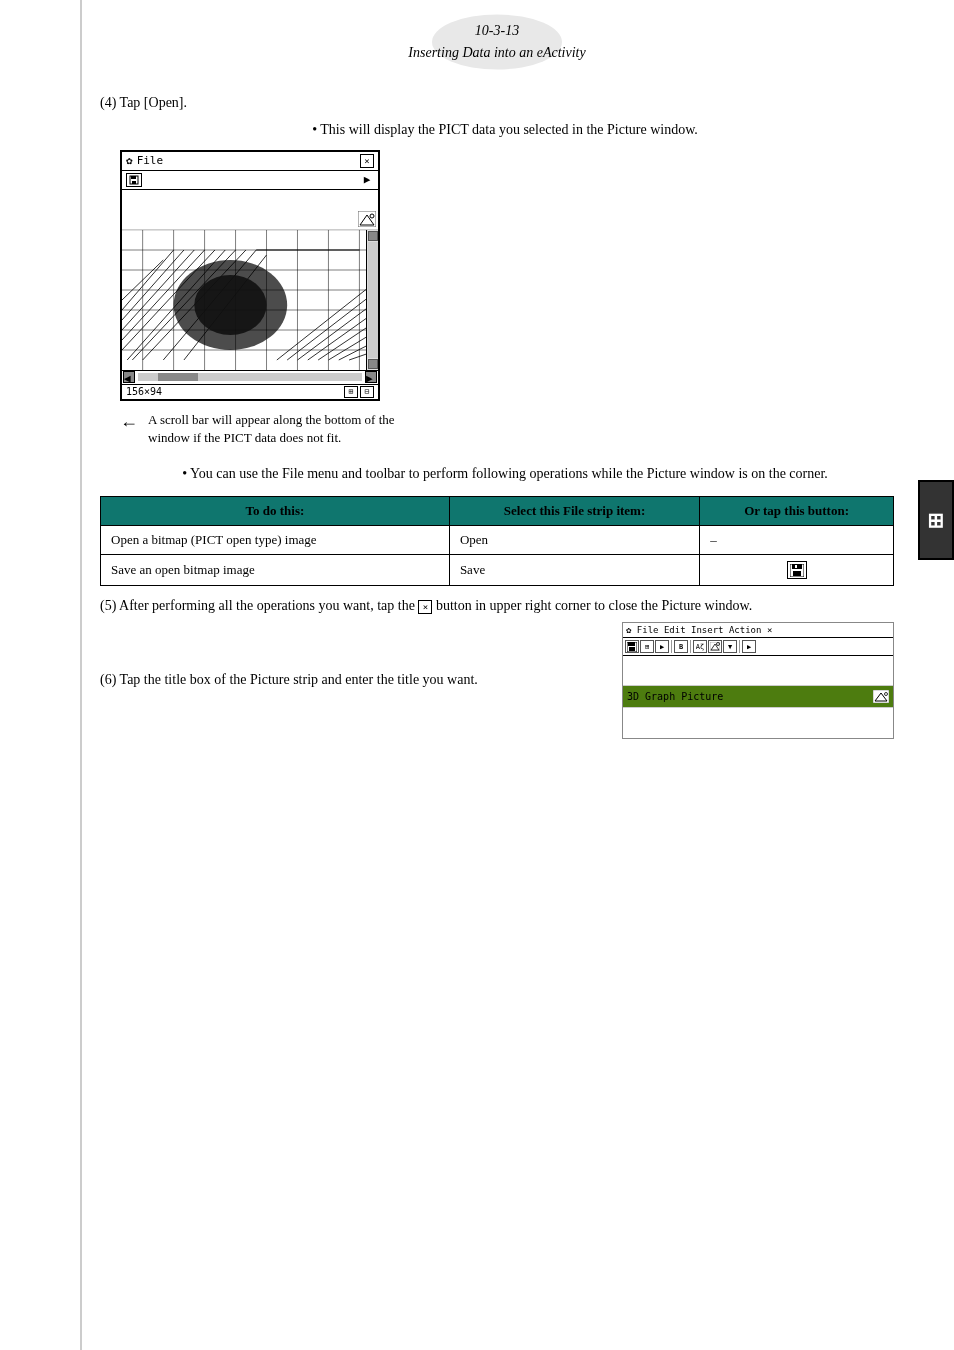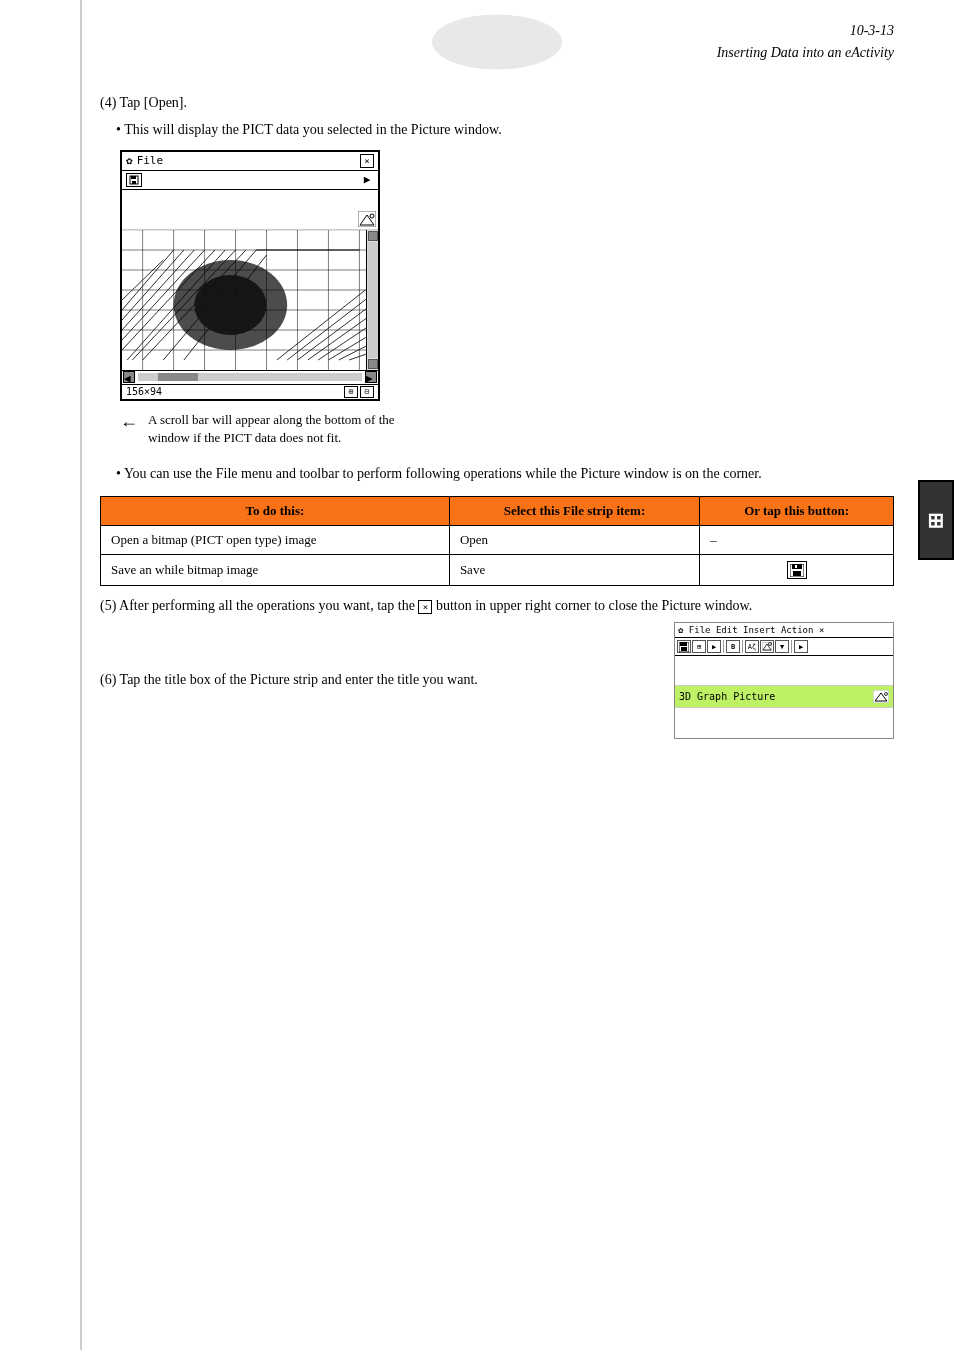--- a/index.html
+++ b/index.html
@@ -72,33 +72,33 @@
       height: 55px;
       border-radius: 50%;
       background: #e8e8e8;
       z-index: 0;
     }
     .header-text {
       position: relative;
       z-index: 1;
       font-style: italic;
       line-height: 1.6;
-      text-align: right;
     }
 
     
     .step-text {
       margin-bottom: 8px;
       font-size: 14px;
     }
     .bullet-item {
       margin-left: 16px;
       margin-bottom: 10px;
       font-size: 14px;
       line-height: 1.5;
+      text-align: center;
     }
     .bullet-item::before {
       content: "• ";
     }
 
     
     .picture-window {
       border: 2px solid #000;
       width: 260px;
       margin: 10px 0 10px 20px;
@@ -255,21 +255,21 @@
       width: 100%;
       margin: 12px 0;
       font-size: 13px;
     }
     .info-table th, .info-table td {
       border: 1px solid #000;
       padding: 6px 10px;
       vertical-align: middle;
     }
     .info-table thead th {
-      background: #f97316;
+      background: #0f766e;
       font-weight: bold;
     }
     .save-icon-cell {
       display: flex;
       align-items: center;
       justify-content: center;
     }
     .save-icon {
       width: 20px;
       height: 18px;
@@ -277,21 +277,21 @@
       background: #fff;
       display: flex;
       align-items: center;
       justify-content: center;
       font-size: 11px;
     }
 
     
     .small-screenshot {
       border: 1px solid #888;
-      width: 220px;
+      width: 272px;
       font-family: monospace;
       font-size: 10px;
       flex-shrink: 0;
     }
     .ss-titlebar {
       display: flex;
       align-items: center;
       justify-content: space-between;
       background: #fff;
       border-bottom: 1px solid #000;
@@ -327,21 +327,21 @@
       background: #fff;
       padding: 4px 4px;
       height: 30px;
       border-bottom: 1px solid #ccc;
     }
     .ss-strip-row {
       display: flex;
       align-items: center;
       padding: 2px 4px;
       border-bottom: 1px solid #ccc;
-      background: #bef264;
+      background: #4d7c0f;
       min-height: 22px;
     }
     .ss-strip-text {
       font-size: 10px;
       font-family: monospace;
     }
     .ss-mountain-icon {
       margin-left: auto;
       width: 16px;
       height: 13px;
@@ -558,21 +558,21 @@
           <th>Or tap this button:</th>
         </tr>
       </thead>
       <tbody>
         <tr>
           <td>Open a bitmap (PICT open type) image</td>
           <td>Open</td>
           <td>–</td>
         </tr>
         <tr>
-          <td>Save an while bitmap image</td>
+          <td>Save an open bitmap image</td>
           <td>Save</td>
           <td>
             <div class="save-icon-cell">
               <div class="save-icon">
                 <svg width="14" height="13" viewBox="0 0 14 13">
                   <rect x="0" y="0" width="14" height="13" fill="#fff" stroke="#000" stroke-width="1"></rect>
                   <rect x="2" y="0" width="10" height="5" fill="#000"></rect>
                   <rect x="3" y="7" width="8" height="5" fill="#000"></rect>
                   <rect x="5" y="1" width="2" height="3" fill="#fff"></rect>
                 </svg>

